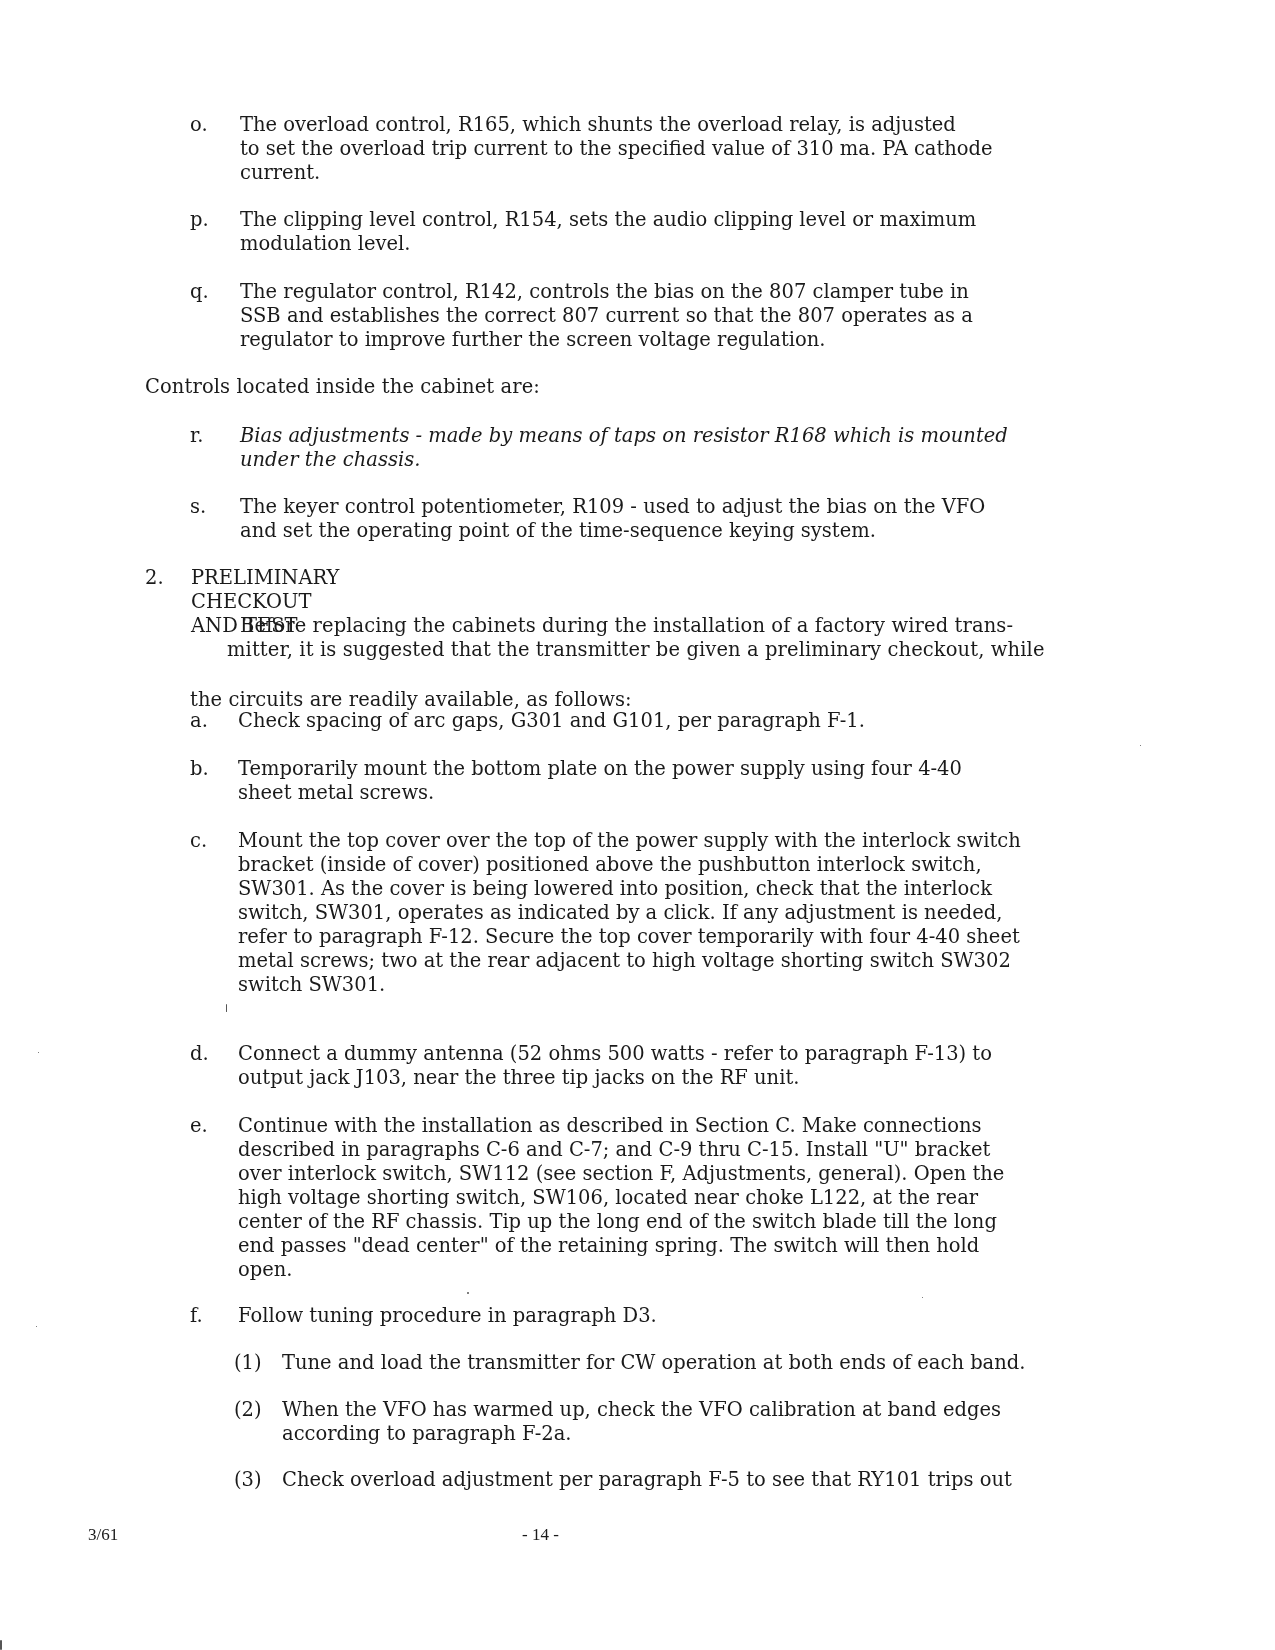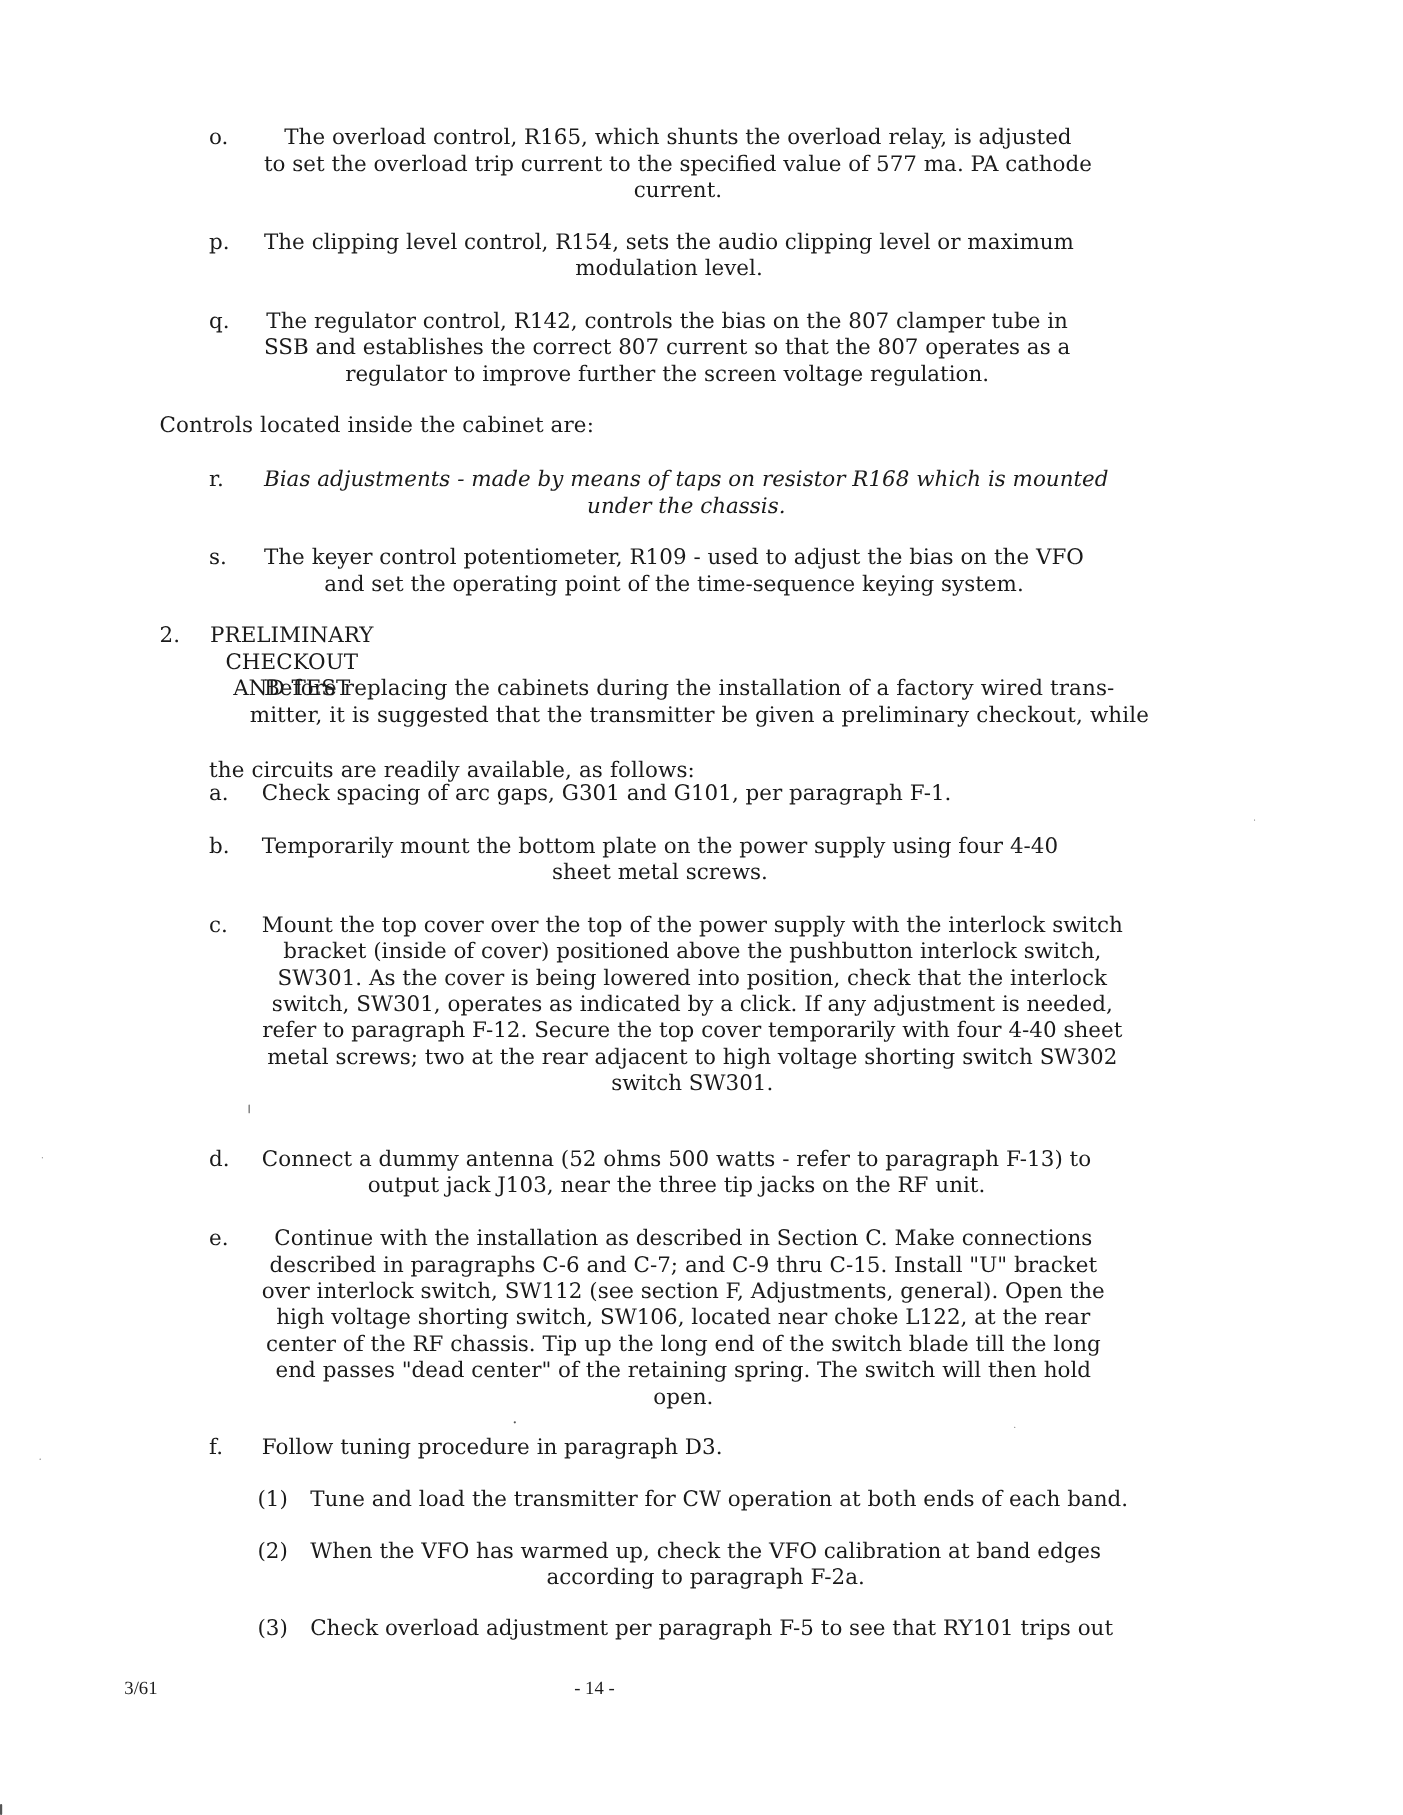--- a/index.html
+++ b/index.html
@@ -11,35 +11,35 @@
     .page { position: absolute; left: 0; top: 0; width: 1275px; height: 1650px; }
     .line {
       position: absolute;
       font-size: 19.5px;
       line-height: 24px;
       white-space: nowrap;
       letter-spacing: 0.1px;
     }
     .blk { position: absolute; }
     .blk .lbl { position: absolute; left: 0; top: 0; font-size: 19.5px; line-height: 24px; }
-    .blk .txt { position: absolute; top: 0; font-size: 19.5px; line-height: 24px; text-align: center; }
+    .blk .txt { position: absolute; top: 0; font-size: 19.5px; line-height: 24px; }
     .blk .txt div { white-space: nowrap; }
     .footer { position: absolute; font-size: 17px; line-height: 22px; font-family: "Liberation Serif", serif; }
     .speck { position: absolute; background: #555; width: 2px; height: 2px; border-radius: 1px; }
   </style>
 </head>
 <body>
 
 <div class="page">
 
   <div class="blk" style="left:190px; top:113px;">
     <span class="lbl">o.</span>
     <div class="txt" style="left:50px;">
       <div>The overload control, R165, which shunts the overload relay, is adjusted</div>
-      <div>to set the overload trip current to the specified value of 577 ma. PA cathode</div>
+      <div>to set the overload trip current to the specified value of 310 ma. PA cathode</div>
       <div>current.</div>
     </div>
   </div>
 
   <div class="blk" style="left:190px; top:208px;">
     <span class="lbl">p.</span>
     <div class="txt" style="left:50px;">
       <div>The clipping level control, R154, sets the audio clipping level or maximum</div>
       <div>modulation level.</div>
     </div>
@@ -152,21 +152,21 @@
     </div>
   </div>
 
   <div class="blk" style="left:234px; top:1468px;">
     <span class="lbl">(3)</span>
     <div class="txt" style="left:48px;">
       <div>Check overload adjustment per paragraph F-5 to see that RY101 trips out</div>
     </div>
   </div>
 
-  <div class="footer" style="left:88px; top:1524px;margin-left:25px;">3/61</div>
+  <div class="footer" style="left:88px; top:1524px;">3/61</div>
   <div class="footer" style="left:522px; top:1524px;">- 14 -</div>
 
   <div class="speck" style="left:226px; top:1004px; width:1px; height:8px;"></div>
   <div class="speck" style="left:467px; top:1292px;"></div>
   <div class="speck" style="left:922px; top:1297px; width:1px; height:1px;"></div>
   <div class="speck" style="left:1140px; top:745px; width:1px; height:1px;"></div>
   <div class="speck" style="left:38px; top:1052px; width:1px; height:1px;"></div>
   <div class="speck" style="left:36px; top:1326px; width:1px; height:1px;"></div>
   <div class="speck" style="left:0px; top:1640px; width:2px; height:10px;"></div>
 </div>

